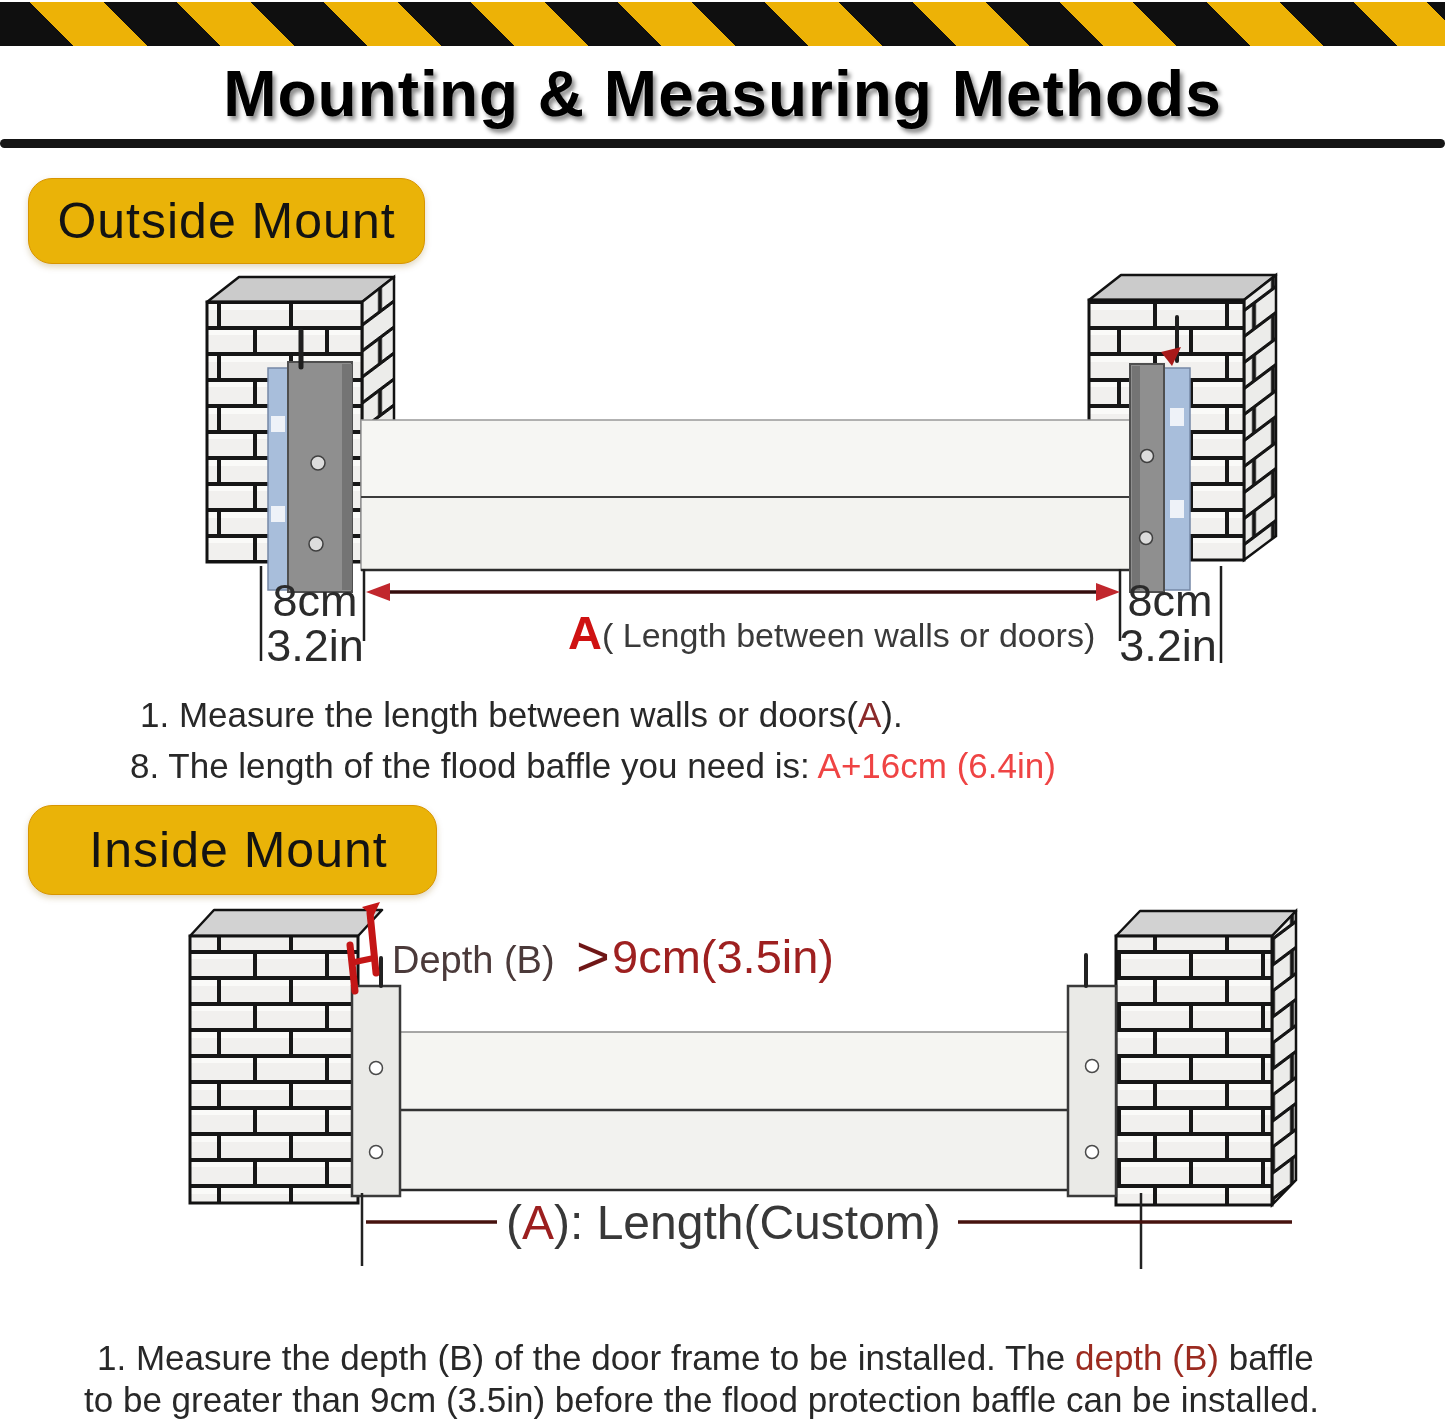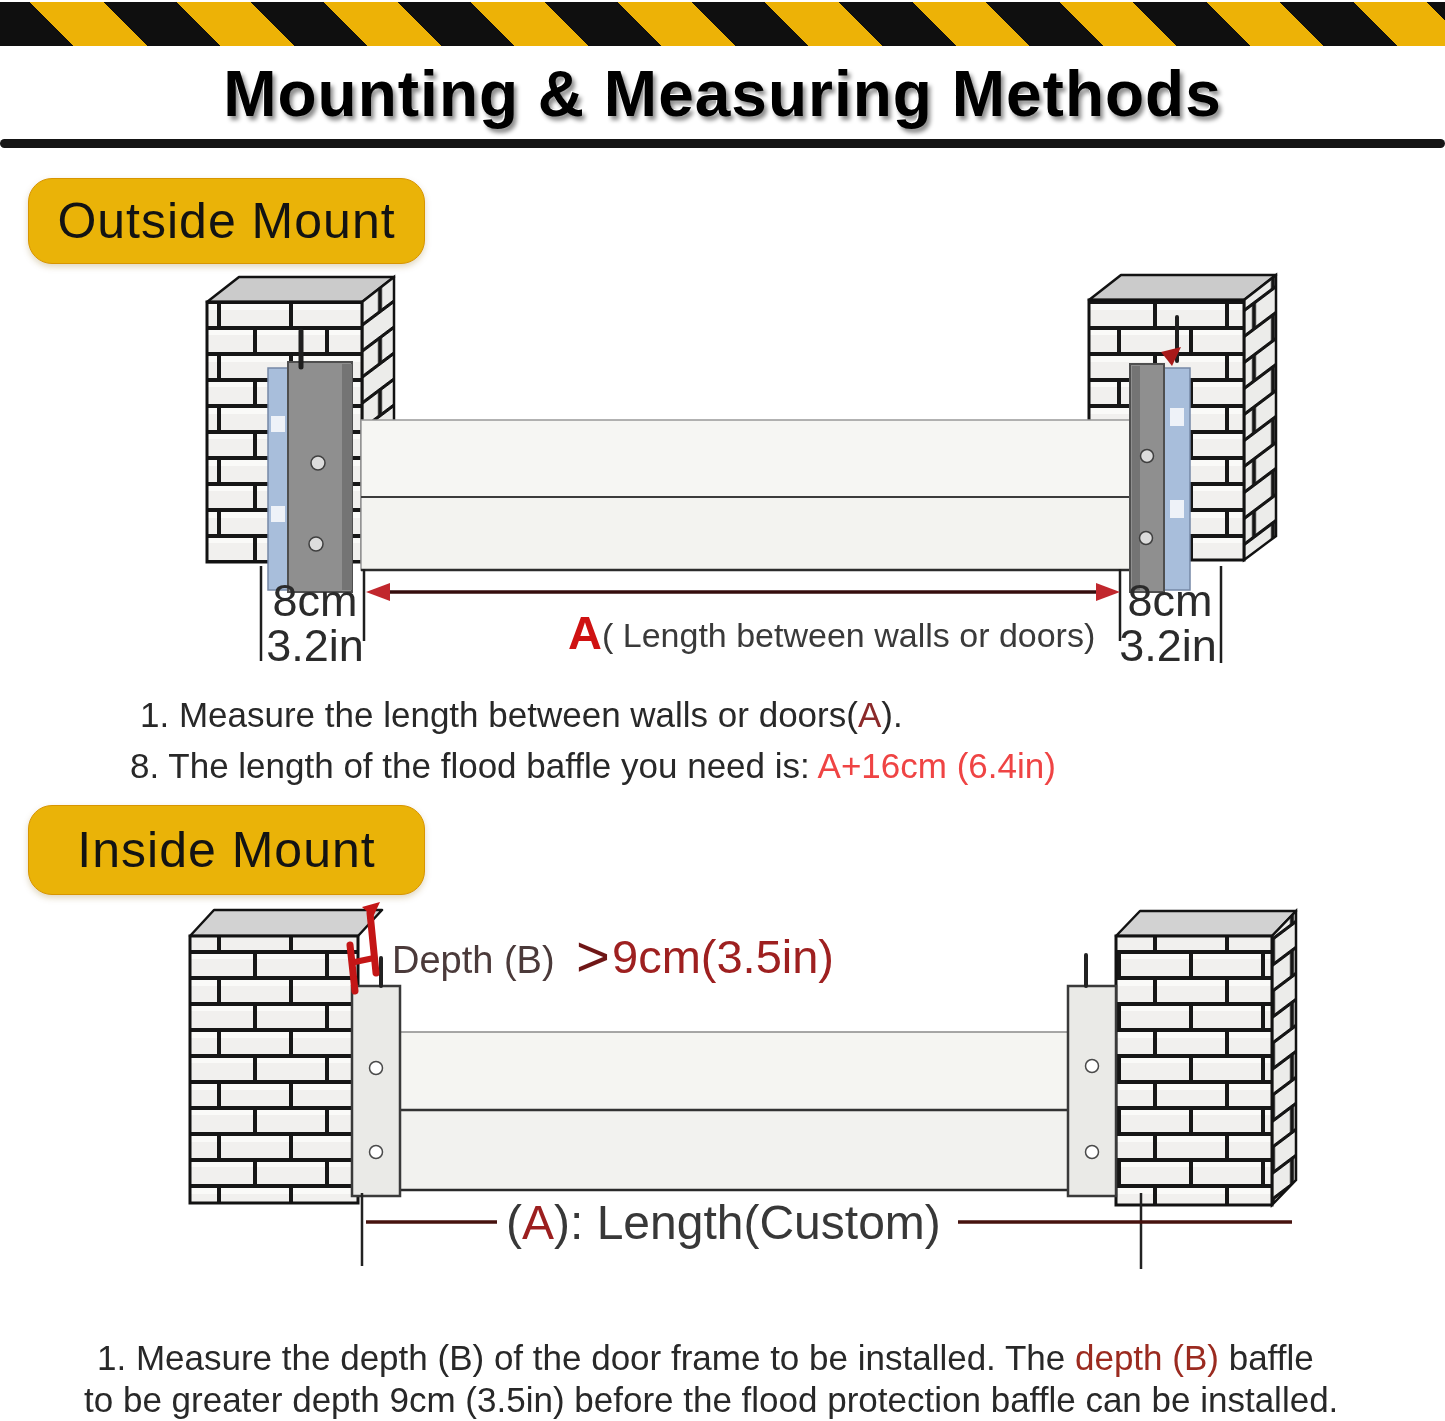--- a/index.html
+++ b/index.html
@@ -27,21 +27,21 @@
   }
   
   .badge{
     position:absolute;left:28px;width:395px;
     background:#eab308;border:1px solid #d89500;border-radius:24px;
     display:flex;align-items:center;justify-content:center;
     box-shadow:0 3px 6px rgba(130,95,0,0.25);
   }
   .badge span{font-size:50px;color:#131313;letter-spacing:1px;white-space:nowrap;}
   #badge-outside{top:178px;height:84px;}
-  #badge-inside{top:805px;height:88px;}
+  #badge-inside{top:805px;height:88px;padding-left:12px;}
   
   svg{position:absolute;display:block;}
   #svg-outside{left:150px;top:266px;}
   #svg-inside{left:150px;top:896px;}
   svg text{font-family:"Liberation Sans",sans-serif;}
   
   .instr{
     position:absolute;font-size:35px;color:#282828;line-height:1.2;white-space:nowrap;
   }
   #o-step1{left:140px;top:694px;}
@@ -208,15 +208,15 @@
       <line x1="1141" y1="1193" x2="1141" y2="1269" stroke="#222222" stroke-width="2.5"></line>
       <line x1="366" y1="1222" x2="497" y2="1222" stroke="#46120e" stroke-width="3.5"></line>
       <line x1="958" y1="1222" x2="1292" y2="1222" stroke="#46120e" stroke-width="3.5"></line>
       <text x="506" y="1239" font-size="48" fill="#383838">(</text>
       <text x="522" y="1239" font-size="48" fill="#9c1f1f">A</text>
       <text x="554" y="1239" font-size="48" fill="#383838">): Length(Custom)</text>
     </g>
   </svg>
 
   <div class="instr" id="i-step2a"><span>1. Measure the depth (B) of the door frame to be installed. The </span><span class="red-depth">depth (B)</span><span> baffle</span></div>
-  <div class="instr" id="i-step2b">to be greater depth 9cm (3.5in) before the flood protection baffle can be installed.</div>
+  <div class="instr" id="i-step2b">to be greater than 9cm (3.5in) before the flood protection baffle can be installed.</div>
 
 </div>
 
 </body></html>

